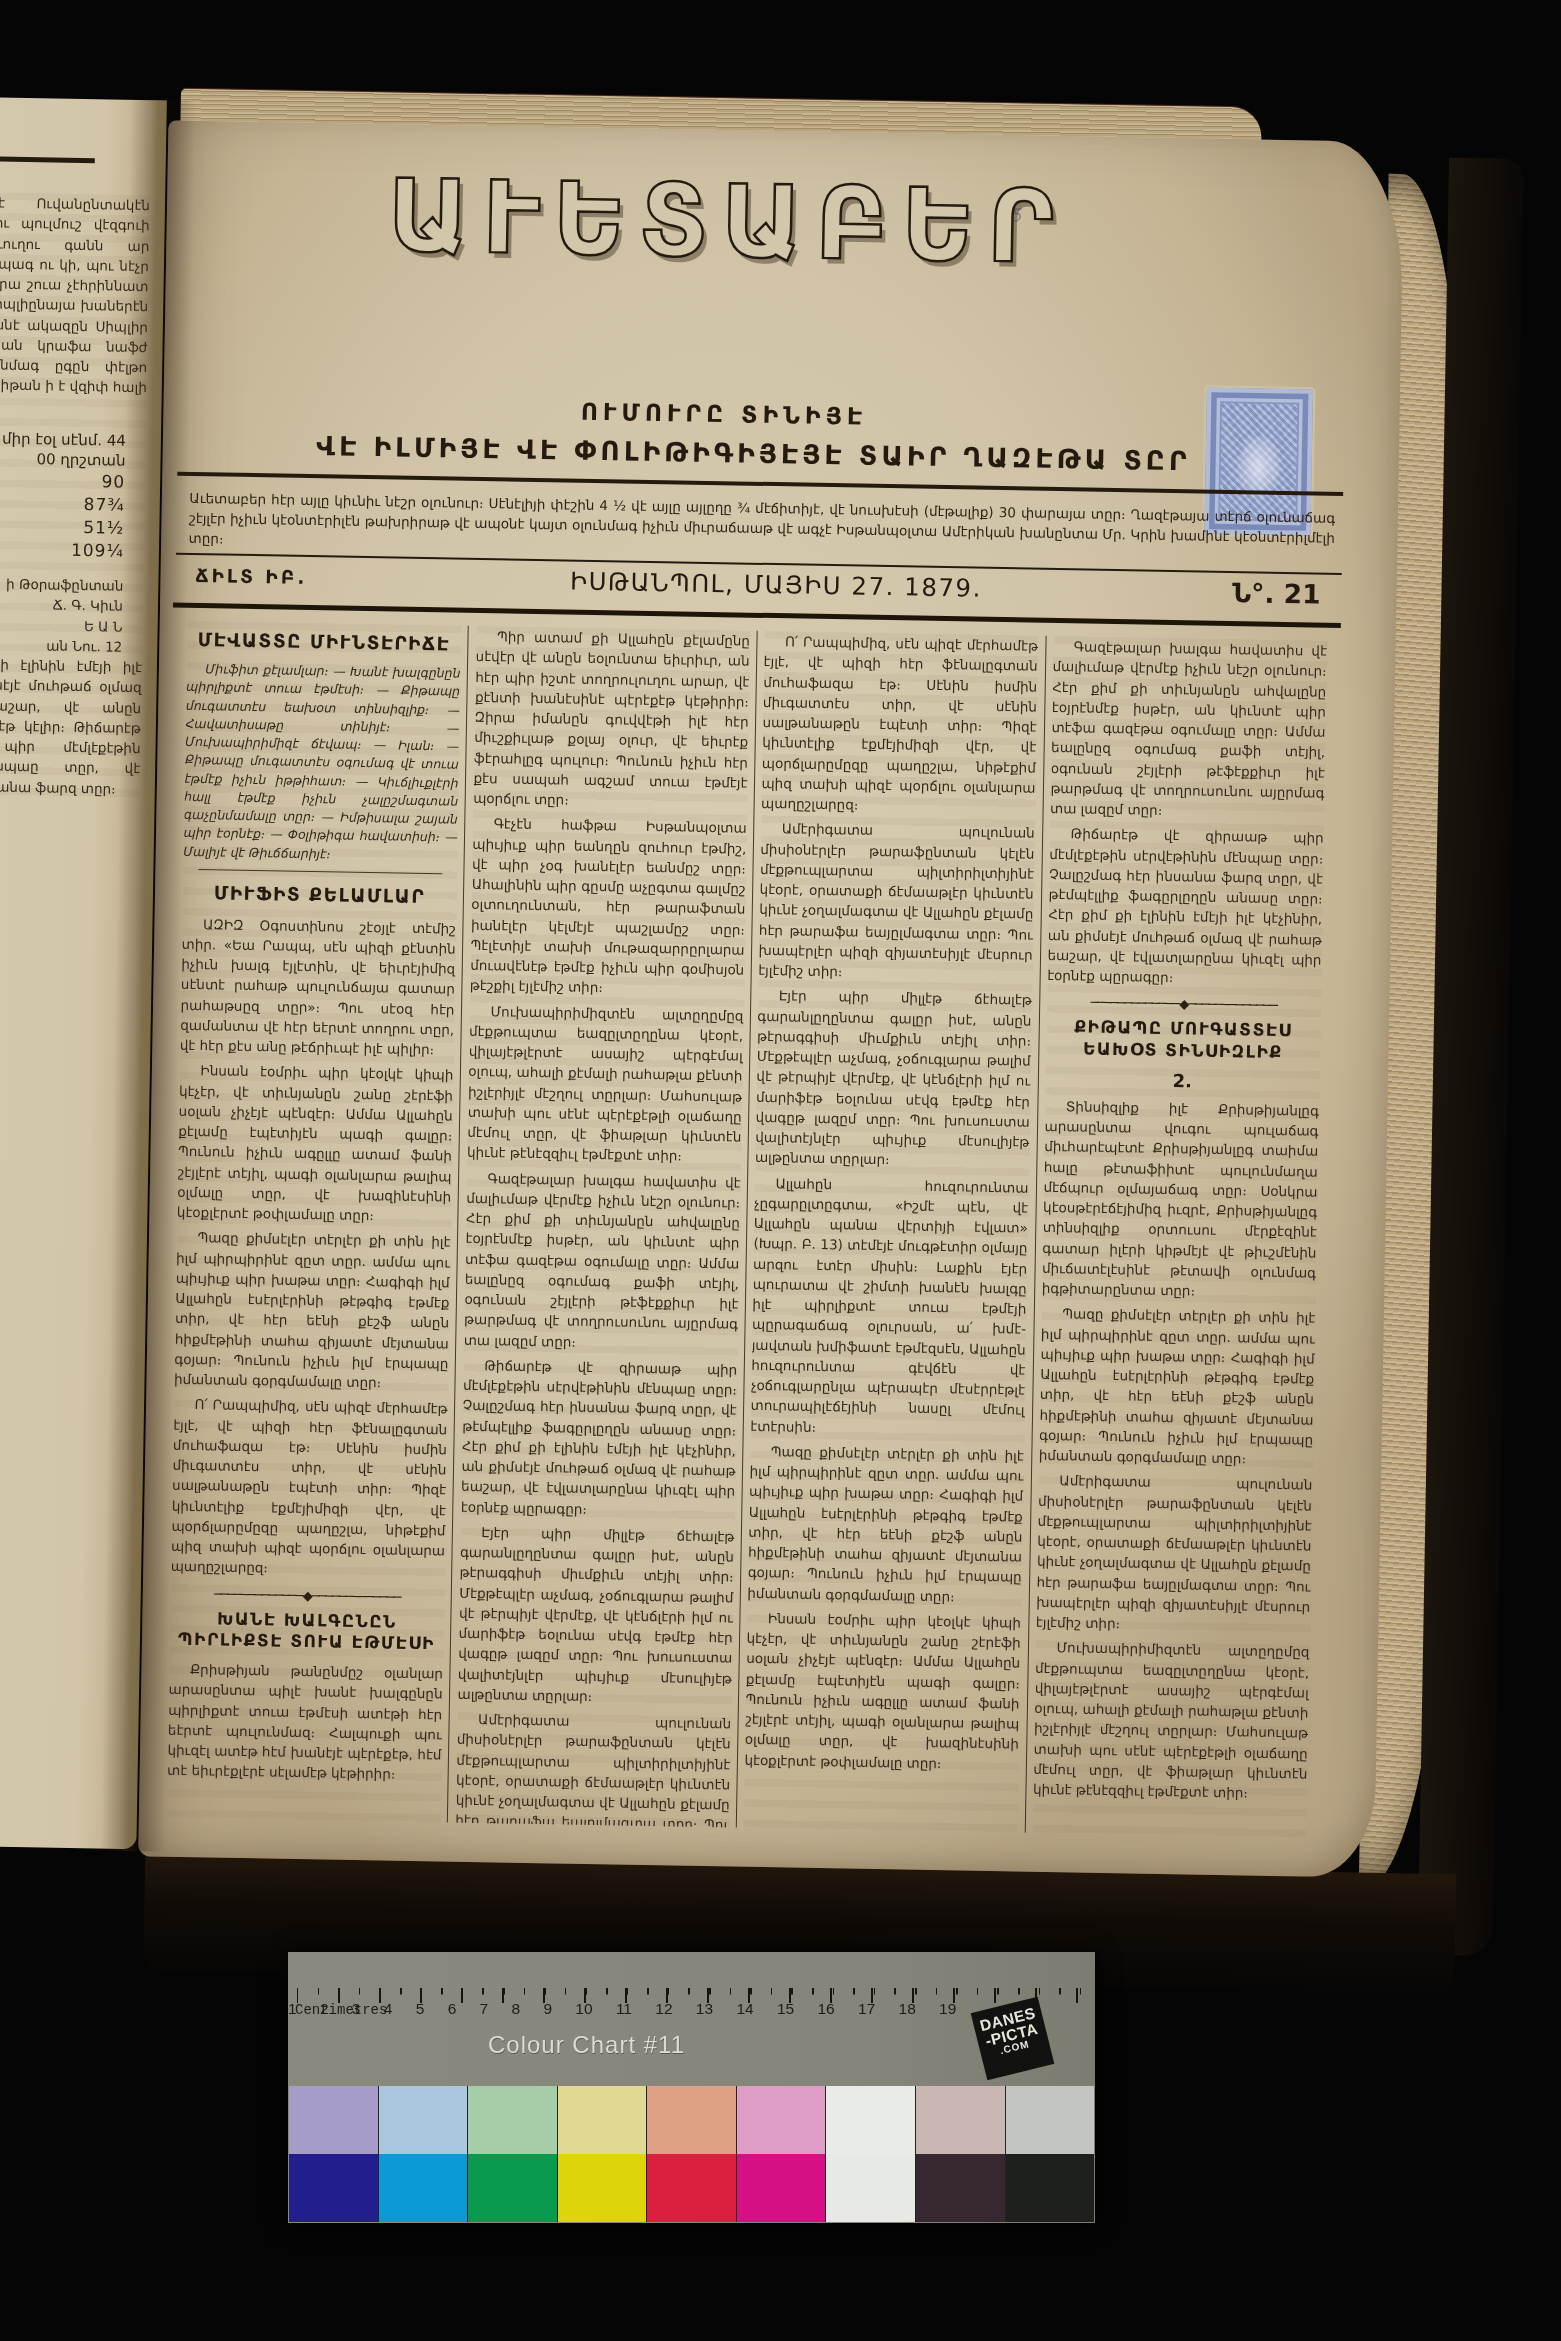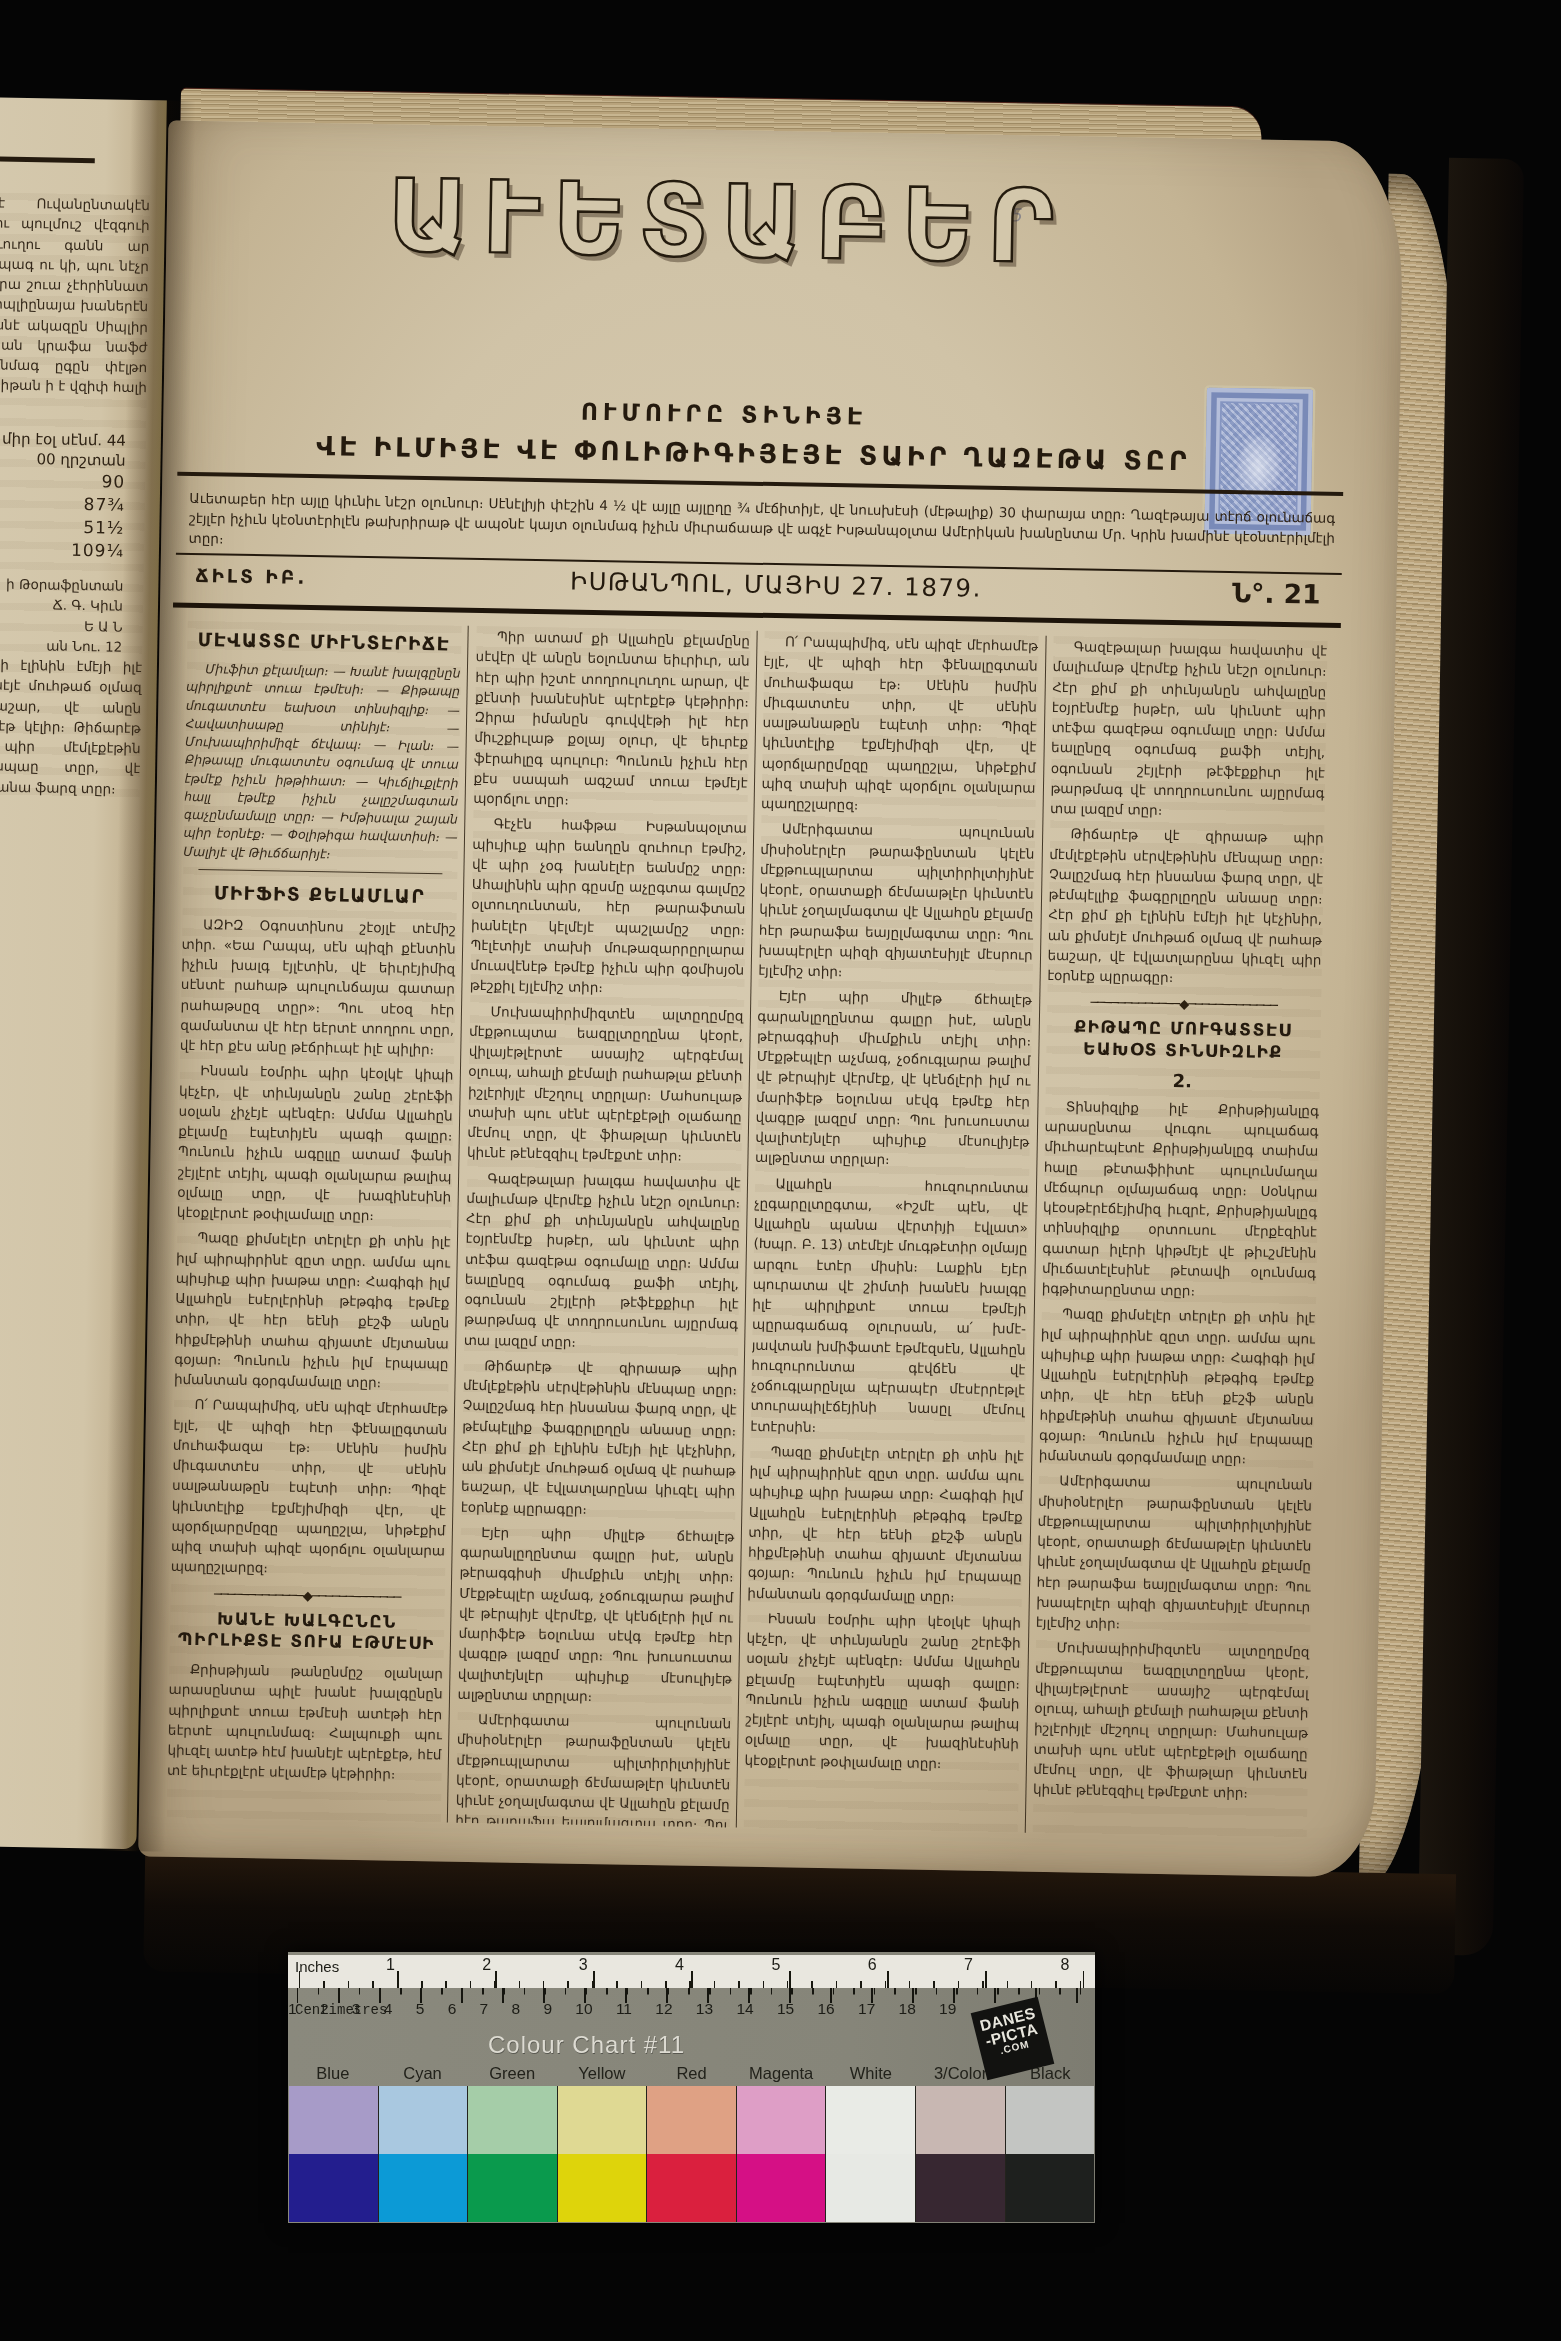--- a/index.html
+++ b/index.html
@@ -231,44 +231,29 @@
         <p class="np">Տինսիզլիք իլէ Քրիսթիյանլըգ արասընտա վուգու պուլաճագ միւհարէպէտէ Քրիսթիյանլըգ տաիմա հալը թէտաֆիիտէ պուլունմաղա մէճպուր օլմայաճագ տըր։ Սօնկրա կէօսթէրէճէյիմիզ իւզրէ, Քրիսթիյանլըգ տինսիզլիք օրտուսու մէրքէզինէ գատար իլէրի կիթմէյէ վէ թիւշմէնին միւճատէլէսինէ թէտավի օլունմագ իգթիտարընտա տըր։</p>
         <p class="np">Պազը քիմսէլէր տէրլէր քի տին իլէ իլմ պիրպիրինէ զըտ տըր. ամմա պու պիւյիւք պիր խաթա տըր։ Հագիգի իլմ Ալլահըն էսէրլէրինի թէթգիգ էթմէք տիր, վէ հէր եէնի քէշֆ անըն հիքմէթինի տահա զիյատէ մէյտանա գօյար։ Պունուն իչիւն իլմ էրպապը իմանտան գօրգմամալը տըր։</p>
         <p class="np">Ամէրիգատա պուլունան միսիօնէրլէր թարաֆընտան կէլէն մէքթուպլարտա պիլտիրիլտիյինէ կէօրէ, օրատաքի ճէմաաթլէր կիւնտէն կիւնէ չօղալմագտա վէ Ալլահըն քէլամը հէր թարաֆա եայըլմագտա տըր։ Պու խապէրլէր պիզի զիյատէսիյլէ մէսրուր էյլէմիշ տիր։</p>
         <p class="np">Մուխապիրիմիզտէն ալտըղըմըզ մէքթուպտա եազըլտըղընա կէօրէ, վիլայէթլէրտէ ասայիշ պէրգէմալ օլուպ, ահալի քէմալի րահաթլա քէնտի իշլէրիյլէ մէշղուլ տըրլար։ Մահսուլաթ տախի պու սէնէ պէրէքէթլի օլաճաղը մէմուլ տըր, վէ ֆիաթլար կիւնտէն կիւնէ թէնէզզիւլ էթմէքտէ տիր։</p>
       </div>
     </div>
   </div>
 </div>
 
 <div class="abs chart">
-  <div class="in-strip">
-    <span class="in-label">Inches</span>
-    <div class="in-nums">1 2 3 4 5 6 7 8</div>
-  </div>
   <div class="cm-zone">
     <div class="cm-nums">1 2 3 4 5 6 7 8 9 10 11 12 13 14 15 16 17 18 19</div>
   </div>
   <span class="cm-label">Centimetres</span>
   <div class="chart-title">Colour Chart #11</div>
   <div class="logo">
     <div class="l1">DANES</div>
     <div class="l1">-PICTA</div>
     <div class="l3">.COM</div>
-  </div>
-  <div class="labels">
-    <span>Blue</span>
-    <span>Cyan</span>
-    <span>Green</span>
-    <span>Yellow</span>
-    <span>Red</span>
-    <span>Magenta</span>
-    <span>White</span>
-    <span>3/Color</span>
-    <span>Black</span>
   </div>
   <div class="swrow r1">
     <div class="sw" style="background: rgb(167, 155, 200);"></div>
     <div class="sw" style="background: rgb(169, 200, 224);"></div>
     <div class="sw" style="background: rgb(165, 205, 168);"></div>
     <div class="sw" style="background: rgb(223, 217, 147);"></div>
     <div class="sw" style="background: rgb(223, 161, 132);"></div>
     <div class="sw" style="background: rgb(222, 158, 198);"></div>
     <div class="sw" style="background: rgb(233, 235, 230);"></div>
     <div class="sw" style="background: rgb(200, 183, 178);"></div>

